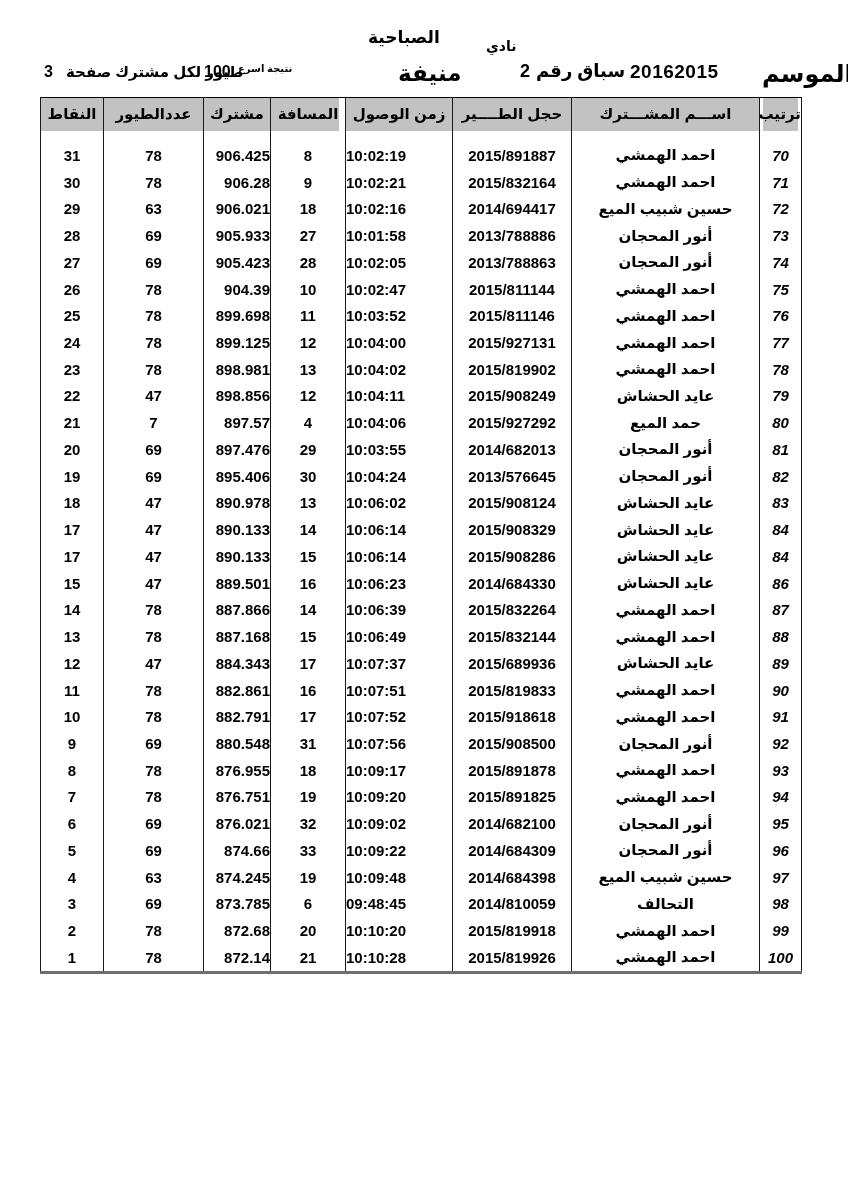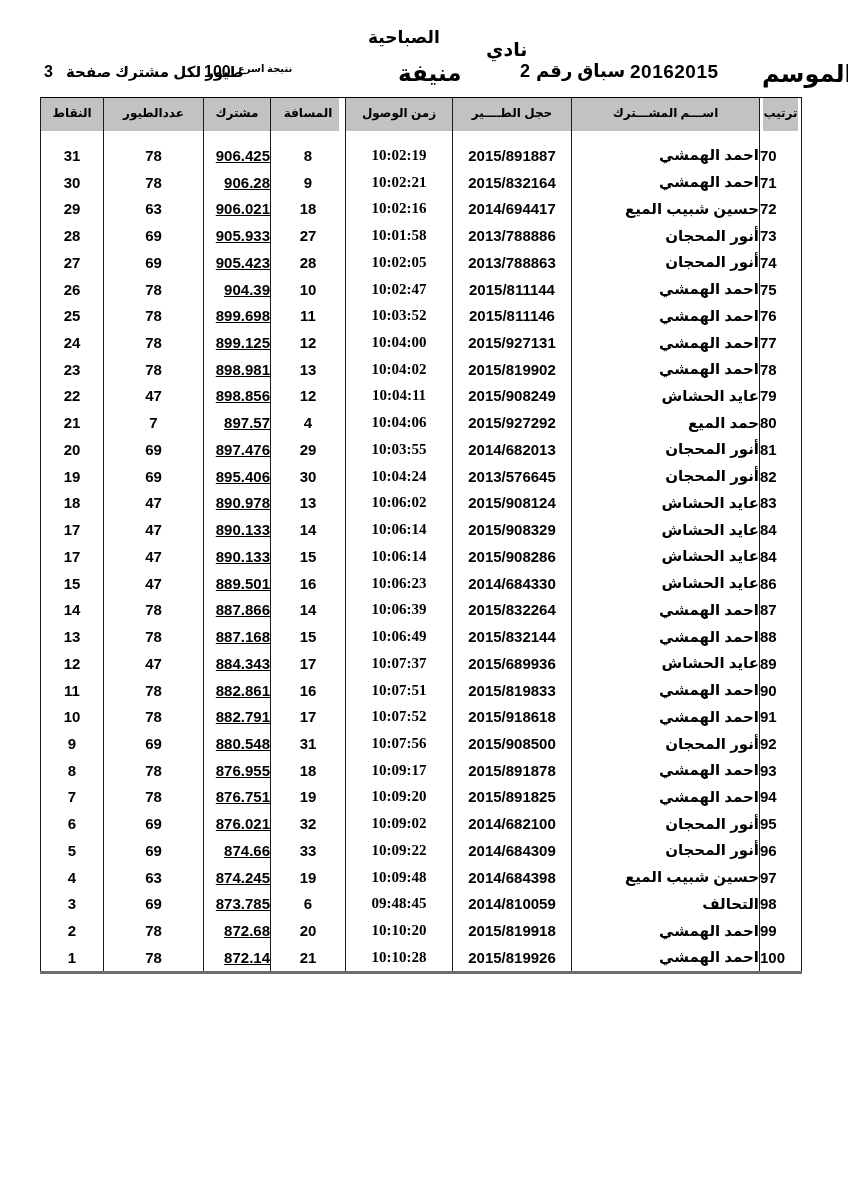--- a/index.html
+++ b/index.html
@@ -18,21 +18,21 @@
     width: 848px;
     height: 1200px;
     background: #fff;
   }
   .hdr-item {
     position: absolute;
     white-space: nowrap;
     direction: rtl;
     font-weight: bold;
   }
-  .hdr-club-word   { left: 486px; top: 38px; font-size: 19px; }
+  .hdr-club-word   { left: 486px; top: 38px; font-size: 14px; }
   .hdr-club-name   { left: 368px; top: 27px; font-size: 17px; }
   .hdr-season-lbl  { left: 762px; top: 60px; font-size: 24px; }
   .hdr-season-val  { left: 630px; top: 61px; font-size: 19px; direction: ltr; letter-spacing: 0.5px; text-align: center; }
   .hdr-race-lbl    { left: 536px; top: 60px; font-size: 18px; }
   .hdr-race-num    { left: 520px; top: 61px; font-size: 18px; direction: ltr; }
   .hdr-location    { left: 398px; top: 60px; font-size: 23px; }
   .hdr-result-lbl  { left: 238px; top: 63px; font-size: 10px; }
   .hdr-result-cnt  { left: 204px; top: 63px; font-size: 16px; direction: ltr; }
   .hdr-result-unit { left: 66px;  top: 63px; font-size: 15px; }
   .hdr-page-num    { left: 44px;  top: 63px; font-size: 16px; direction: ltr; }
@@ -53,43 +53,43 @@
     border-left: 1px solid #1a1a1a;
     border-right: 1px solid #1a1a1a;
     padding: 0;
     overflow: hidden;
     white-space: nowrap;
   }
   table.results thead th {
     height: 44px;
     vertical-align: top;
     line-height: 31px;
-    font-size: 12px;
+    font-size: 15px;
     font-weight: bold;
     background: linear-gradient(#c2c2c2, #c2c2c2) no-repeat;
     background-size: 100% 33px;
     background-color: #ffffff;
     text-align: center;
   }
   th.h-rank     { box-shadow: inset 3px 0 0 #fff, inset -3px 0 0 #fff; }
   th.h-distance { box-shadow: inset -6px 0 0 #fff; }
   th.h-name     { text-align: right; padding-right: 2px; letter-spacing: 0.5px; }
 
   table.results tbody td {
     height: 26.74px;
     font-size: 15px;
     font-weight: bold;
     vertical-align: middle;
   }
-  td.c-rank        { text-align: left; direction: ltr; }
-  td.c-name        { text-align: right; padding-right: 4px; font-size: 14.5px; }
+  td.c-rank        { text-align: center; direction: ltr; font-style: italic; }
+  td.c-name        { text-align: center; padding-right: 4px; font-size: 14.5px; }
   td.c-ring        { text-align: center; direction: ltr; }
-  td.c-arrival-time{ text-align: center; padding-right: 6px; direction: ltr; font-family: Liberation Serif, serif; }
+  td.c-arrival-time{ text-align: left; padding-right: 6px; direction: ltr; }
   td.c-distance    { text-align: center; direction: ltr; }
-  td.c-speed       { text-align: right; padding-right: 3px; direction: ltr; text-decoration: underline; }
+  td.c-speed       { text-align: right; padding-right: 3px; direction: ltr; }
   td.c-bird-count  { text-align: center; direction: ltr; }
   td.c-points      { text-align: center; direction: ltr; }
 </style>
 </head>
 <body>
 
 <div class="page">
 
   <div>
     <span class="hdr-item hdr-club-word">نادي</span>

